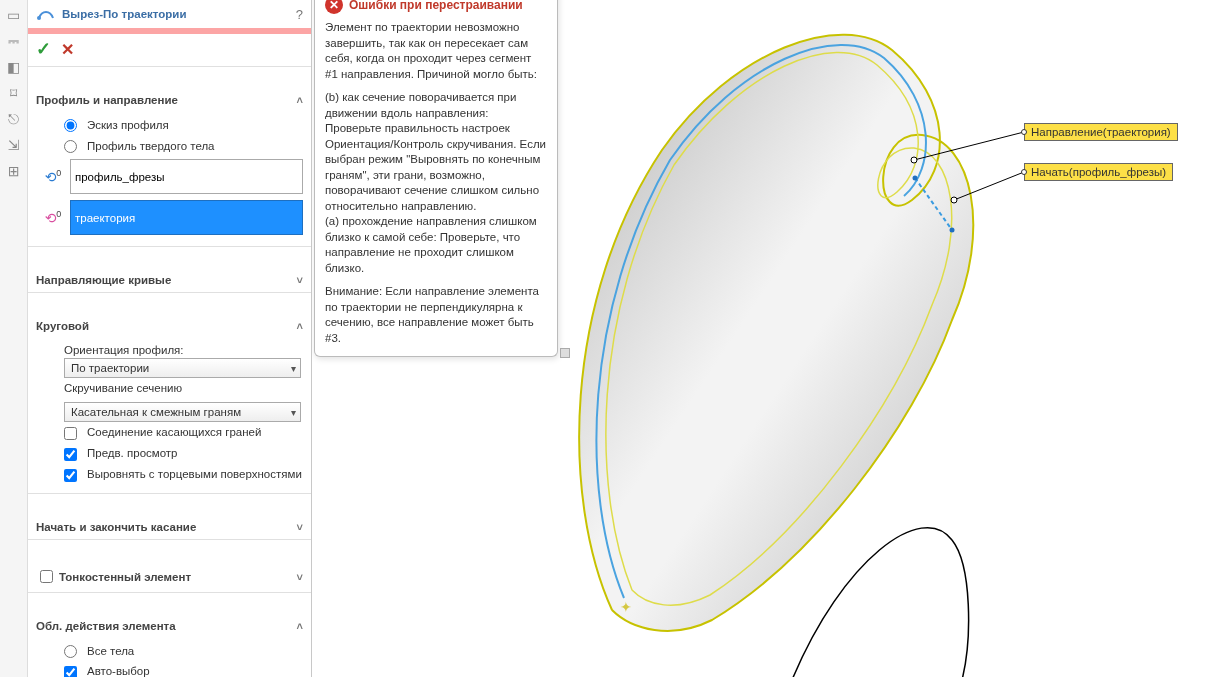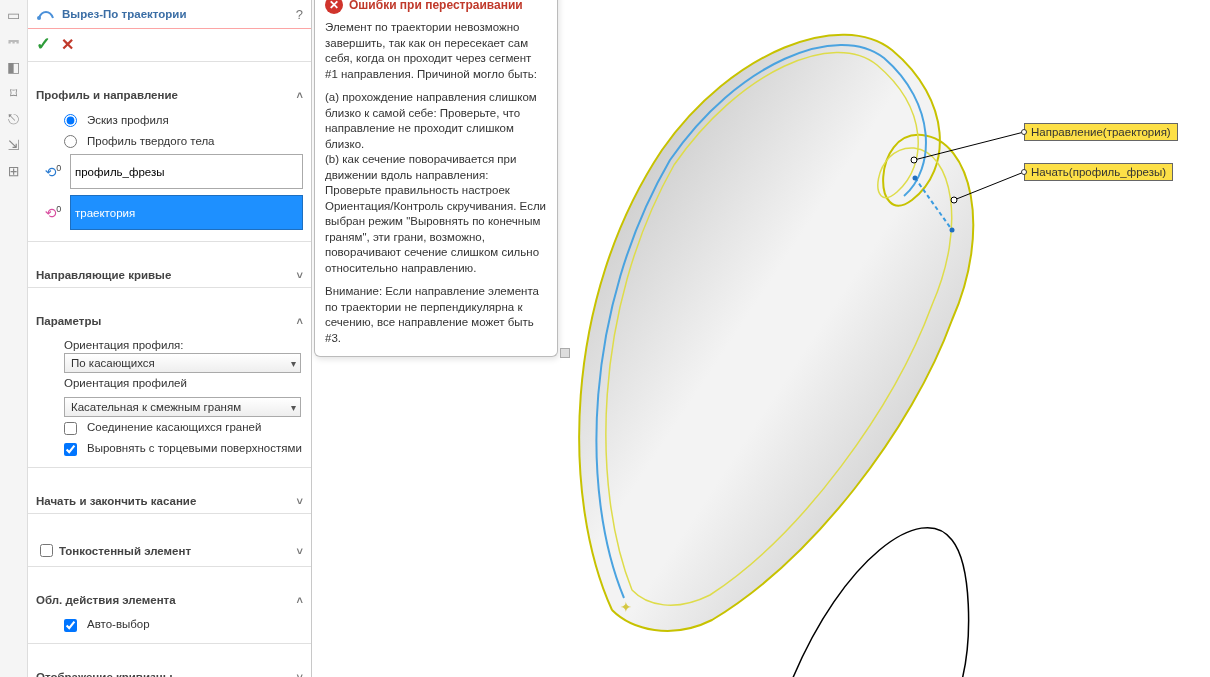--- a/index.html
+++ b/index.html
@@ -34,21 +34,21 @@
     border-right: 1px solid #c8c8c8;
     background: #fff;
     display: flex;
     flex-direction: column;
     font-size: 11.5px;
   }
   .pp-header {
     display: flex;
     align-items: center;
     padding: 4px 8px;
-    border-bottom: 1px solid #fca5a5;
+    border-bottom: 6px solid #fca5a5;
   }
   .pp-header .feature-icon {
     width: 20px; height: 20px;
     color: #4a90d9;
     margin-right: 6px;
   }
   .pp-header .title {
     font-weight: bold;
     color: #3b6ea5;
     flex: 1;
@@ -261,41 +261,45 @@
 
   <div class="section">
     <div class="section-header">
       <span class="label">Направляющие кривые</span>
       <span class="chev">˅</span>
     </div>
   </div>
 
   <div class="section">
     <div class="section-header">
-      <span class="label">Параметры</span>
+      <span class="label">Круговой</span>
       <span class="chev">˄</span>
     </div>
     <div class="section-body">
       <div class="sub-label">Ориентация профиля:</div>
       <div class="select">
-        <span>По касающихся</span>
+        <span>По траектории</span>
         <span class="sel-arrow">▾</span>
       </div>
-      <div class="sub-label">Ориентация профилей</div>
+      <div class="sub-label">Скручивание сечению</div>
       <div style="height:6px"></div>
       <div class="select">
         <span>Касательная к смежным граням</span>
         <span class="sel-arrow">▾</span>
       </div>
       <label class="check-row">
         <input type="checkbox" style="">
         <span class="cb-label">Соединение касающихся граней</span>
       </label>
       <label class="check-row">
         <input type="checkbox" checked="" style="">
+        <span class="cb-label">Предв. просмотр</span>
+      </label>
+      <label class="check-row">
+        <input type="checkbox" checked="" style="">
         <span class="cb-label">Выровнять с торцевыми поверхностями</span>
       </label>
     </div>
   </div>
 
   <div class="section">
     <div class="section-header">
       <span class="label">Начать и закончить касание</span>
       <span class="chev">˅</span>
     </div>
@@ -308,20 +312,24 @@
       <span class="chev">˅</span>
     </div>
   </div>
 
   <div class="section">
     <div class="section-header">
       <span class="label">Обл. действия элемента</span>
       <span class="chev">˄</span>
     </div>
     <div class="section-body">
+      <label class="radio-row">
+        <input type="radio" name="scope" style="">
+        <span>Все тела</span>
+      </label>
       <label class="check-row">
         <input type="checkbox" checked="" style="">
         <span class="cb-label">Авто-выбор</span>
       </label>
     </div>
   </div>
 
   <div class="section">
     <div class="section-header">
       <span class="label">Отображение кривизны</span>
@@ -381,19 +389,19 @@
     <span>Начать(профиль_фрезы)</span>
   </div>
 
   <div class="error-popup">
     <div class="err-header">
       <div class="err-icon">✕</div>
       <div class="err-title">Ошибки при перестраивании</div>
     </div>
     <div>Элемент по траектории невозможно завершить, так как он пересекает сам себя, когда он проходит через сегмент #1 направления.   Причиной могло быть:</div>
     <div style="height:8px"></div>
+    <div>(b) как сечение поворачивается при движении вдоль направления: Проверьте правильность настроек Ориентация/Контроль скручивания. Если выбран режим "Выровнять по конечным граням", эти грани, возможно, поворачивают сечение слишком сильно относительно направлению.</div>
     <div>(а) прохождение направления слишком близко к самой себе: Проверьте, что направление не проходит слишком близко.</div>
-    <div>(b) как сечение поворачивается при движении вдоль направления: Проверьте правильность настроек Ориентация/Контроль скручивания. Если выбран режим "Выровнять по конечным граням", эти грани, возможно, поворачивают сечение слишком сильно относительно направлению.</div>
     <div style="height:8px"></div>
     <div>Внимание: Если направление элемента по траектории не перпендикулярна к сечению, все направление может быть #3.</div>
   </div>
   <div class="resizer"></div>
 </div>
 
 </body></html>

